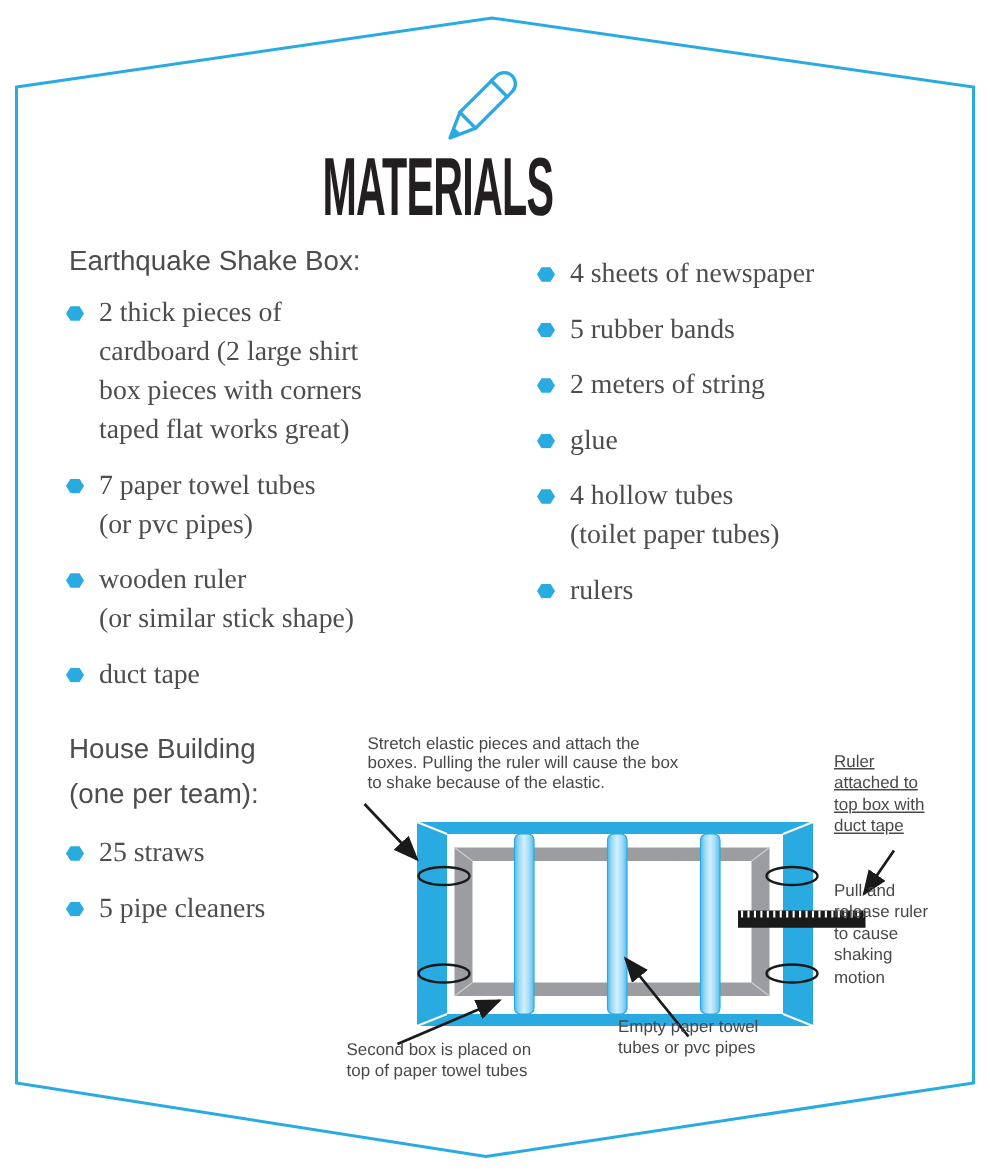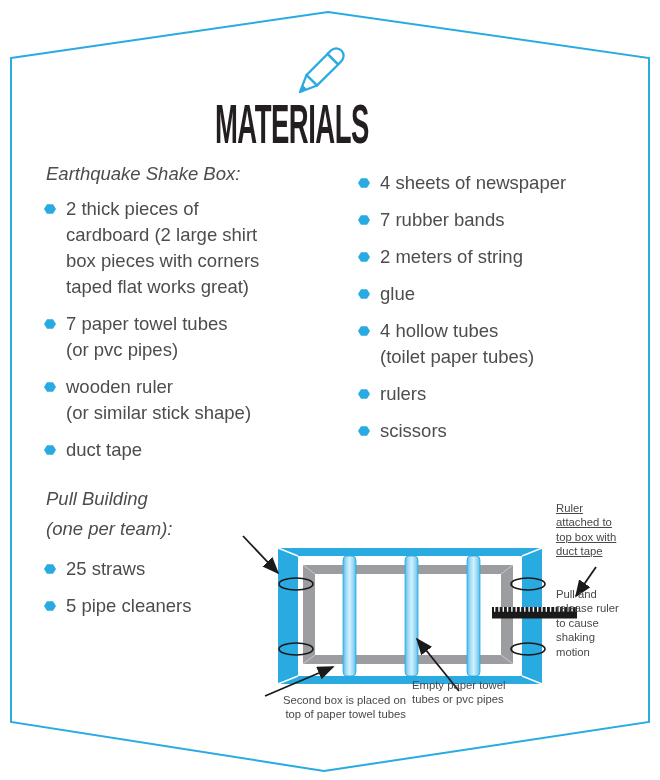--- a/index.html
+++ b/index.html
@@ -10,34 +10,34 @@
   
   .title-wrap{position:absolute;left:0;top:97px;width:584px;text-align:center;}
   .title-text{display:inline-block;font-size:55px;font-weight:bold;color:#231f20;
               letter-spacing:-1px;transform:scaleX(0.5);transform-origin:center;
               white-space:nowrap;line-height:1;}
 
   
   .col{position:absolute;font-size:18.5px;line-height:26px;color:#4d4d4f;}
   .col-left{left:44px;top:161px;width:256px;}
   .col-right{left:358px;top:170px;width:276px;}
-  .list-heading{white-space:pre-line;margin:0 0 9px 2px;font-style:italic;}
+  .list-heading{white-space:pre-line;margin:0 0 9px 2px;}
   .heading-house{line-height:30px;margin-top:21px;margin-bottom:12px;}
   .item{display:flex;gap:10px;margin-bottom:11px;}
   .bullet{flex:0 0 12px;width:12px;height:11px;margin-top:7.5px;background:#29abe2;
           clip-path:polygon(0% 50%,25% 6%,75% 6%,100% 50%,75% 94%,25% 94%);}
-  .item-text{flex:1;white-space:pre-line;}
+  .item-text{flex:1;white-space:pre-line;font-family:Liberation Serif, serif;}
 
   
   .dlabel{position:absolute;font-size:11.3px;color:#48484a;white-space:pre-line;
           line-height:1.28;}
   .dlabel-stretch{left:245px;top:490px;width:245px;line-height:1.17;}
   .dlabel-ruler{left:556px;top:501px;width:95px;text-decoration:underline;}
   .dlabel-pull{left:556px;top:587px;width:95px;}
-  .dlabel-secondbox{left:231px;top:693px;width:175px;text-align:right;}
+  .dlabel-secondbox{left:231px;top:693px;width:175px;}
   .dlabel-empty{left:412px;top:678px;width:145px;}
 </style>
 </head>
 <body>
 
 <div class="page">
 
   <svg class="svg-layer" viewBox="0 0 660 780">
     <defs>
       <linearGradient id="tubeGrad" x1="0" y1="0" x2="1" y2="0">
@@ -128,65 +128,64 @@
     <div class="item">
       <span class="bullet"></span>
       <span class="item-text">wooden ruler
 (or similar stick shape)</span>
     </div>
     <div class="item">
       <span class="bullet"></span>
       <span class="item-text">duct tape</span>
     </div>
 
-    <div class="list-heading heading-house">Pull Building
+    <div class="list-heading heading-house">House Building
 (one per team):</div>
 
     <div class="item">
       <span class="bullet"></span>
       <span class="item-text">25 straws</span>
     </div>
     <div class="item">
       <span class="bullet"></span>
       <span class="item-text">5 pipe cleaners</span>
     </div>
   </div>
 
   <div class="col col-right">
     <div class="item">
       <span class="bullet"></span>
       <span class="item-text">4 sheets of newspaper</span>
     </div>
     <div class="item">
       <span class="bullet"></span>
-      <span class="item-text">7 rubber bands</span>
+      <span class="item-text">5 rubber bands</span>
     </div>
     <div class="item">
       <span class="bullet"></span>
       <span class="item-text">2 meters of string</span>
     </div>
     <div class="item">
       <span class="bullet"></span>
       <span class="item-text">glue</span>
     </div>
     <div class="item">
       <span class="bullet"></span>
       <span class="item-text">4 hollow tubes
 (toilet paper tubes)</span>
     </div>
     <div class="item">
       <span class="bullet"></span>
       <span class="item-text">rulers</span>
     </div>
-    <div class="item">
-      <span class="bullet"></span>
-      <span class="item-text">scissors</span>
-    </div>
   </div>
 
+  <div class="dlabel dlabel-stretch">Stretch elastic pieces and attach the
+boxes. Pulling the ruler will cause the box
+to shake because of the elastic.</div>
   <div class="dlabel dlabel-ruler">Ruler
 attached to
 top box with
 duct tape</div>
   <div class="dlabel dlabel-pull">Pull and
 release ruler
 to cause
 shaking
 motion</div>
   <div class="dlabel dlabel-secondbox">Second box is placed on

